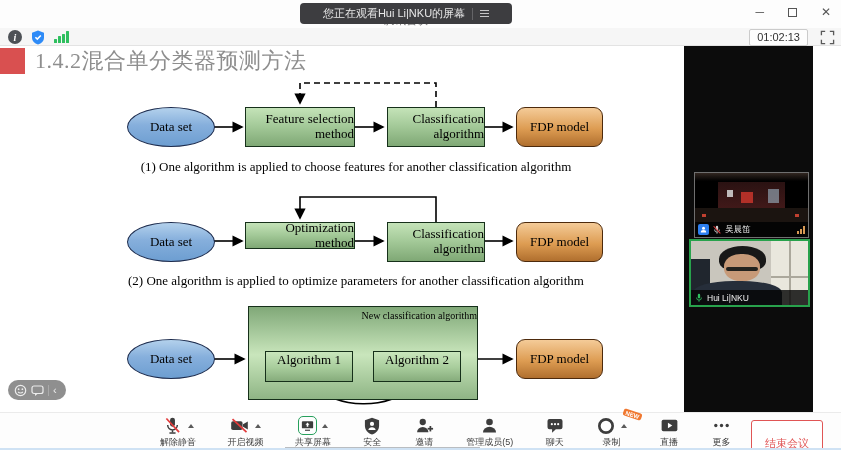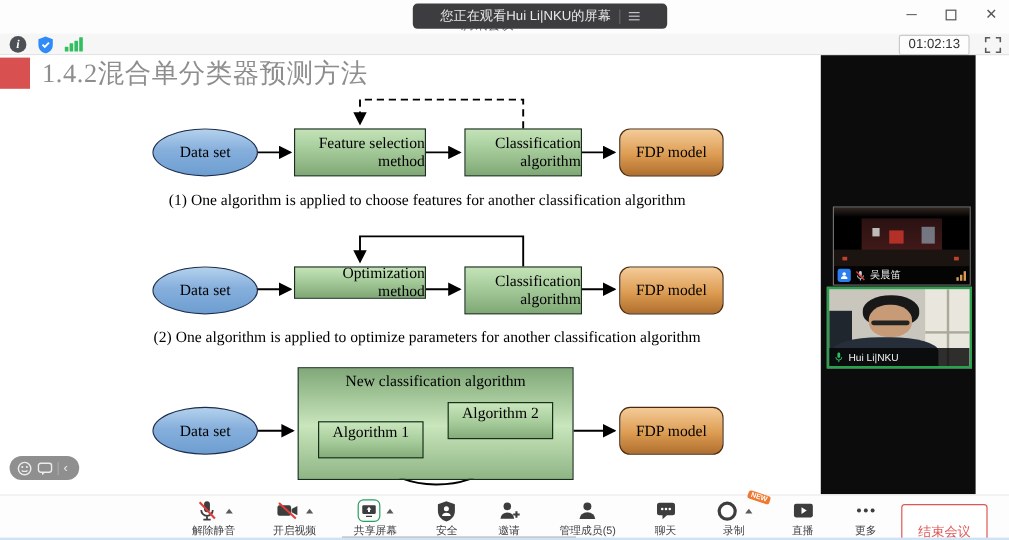--- a/index.html
+++ b/index.html
@@ -5,21 +5,21 @@
   * { margin:0; padding:0; box-sizing:border-box; }
   html,body { width:841px; height:450px; overflow:hidden; }
   body { font-family:"Liberation Sans", sans-serif; background:#fff; position:relative; }
   .app { position:absolute; inset:0; width:841px; height:450px; background:#fff; }
 
   
   .win-bar { position:absolute; left:0; top:0; width:841px; height:28px; background:#fdfdfd; }
   .win-title-frag { position:absolute; left:300px; top:13px; width:212px; text-align:center;
     font-size:11px; color:#6b6b6b; z-index:1; }
   .share-pill { position:absolute; left:300px; top:3px; width:212px; height:21px; z-index:2;
-    background:#3d3d40; border-radius:4px; display:flex; align-items:center; justify-content:center; gap:7px;margin-left:44px; }
+    background:#3d3d40; border-radius:4px; display:flex; align-items:center; justify-content:center; gap:7px; }
   .share-pill .txt { color:#e8e8e8; font-size:11px; }
   .pill-div { width:1px; height:12px; background:#646467; }
   .burger { display:flex; flex-direction:column; gap:1.6px; }
   .burger span { display:block; width:9px; height:1.3px; background:#c4c4c6; }
   .win-ctrls { position:absolute; right:10px; top:2px; display:flex; gap:24px; align-items:center; height:20px; }
   .wc { color:#555; font-size:12px; cursor:default; line-height:20px; }
   .wc-box { width:9px; height:9px; border:1.3px solid #555; display:inline-block; }
 
   
   .meet-bar { position:absolute; left:0; top:28px; width:841px; height:18px; background:#f6f6f6;
@@ -47,21 +47,21 @@
   .node { position:absolute; display:flex; align-items:center; justify-content:center;
     text-align:right; font-size:13px; color:#000; line-height:1.15; }
   .ellipse { width:88px; height:40px; border:1.4px solid #1d2c4e; border-radius:50%;
     background:linear-gradient(180deg,#b3d1ec 0%, #86afdc 45%, #6d9ed1 100%); }
   .gbox { border:1.3px solid #16301a;
     background:linear-gradient(180deg,#c4e3b8 0%, #a3c998 48%, #7fa875 100%); }
   .fdp { width:87px; height:40px; border:1.4px solid #4d2a0c; border-radius:9px;
     background:linear-gradient(180deg,#f4cb98 0%, #dd9c52 55%, #b06f2e 100%); }
   .bigbox { position:absolute; left:248px; top:260px; width:230px; height:94px; border:1.4px solid #16301a;
     background:linear-gradient(180deg,#80a878 0%, #c9e6bc 52%, #8fb585 100%); }
-  .bigbox-label { position:absolute; left:0; top:3px; width:100%; text-align:center; font-size:13px; color:#000; }
+  .bigbox-label { position:absolute; left:0; top:3px; width:100%; text-align:right; font-size:10px; color:#000; }
   .inner-box { position:absolute; width:88px; height:31px; border:1.3px solid #16301a;
     background:linear-gradient(180deg,#c9e6bc 0%, #a7cc9b 55%, #86ac7c 100%);
     display:flex; align-items:flex-start; justify-content:center; font-size:13px; }
   .caption { position:absolute; left:0; width:712px; text-align:center; font-size:13px; color:#000; }
 
   
   .handle { position:absolute; left:699px; top:176px; width:12px; height:30px; background:#4d4d4d;
     border-radius:3px 0 0 3px; color:#ddd; font-size:9px; display:flex; align-items:center;
     justify-content:center; font-family:"Liberation Sans", sans-serif; }
 
@@ -224,21 +224,21 @@
     <div class="caption" style="top:227px;">(2) One algorithm is applied to optimize parameters for another classification algorithm</div>
 
     <div class="node ellipse" style="left:127px; top:293px;">
       <span>Data set</span>
       </div>
     <div class="bigbox">
       <div class="bigbox-label">New classification algorithm</div>
       <div class="inner-box" style="left:16px; top:44px;">
         <span>Algorithm 1</span>
         </div>
-      <div class="inner-box" style="left:124px; top:28px;">
+      <div class="inner-box" style="left:124px; top:44px;">
         <span>Algorithm 2</span>
         </div>
     </div>
     <div class="node fdp" style="left:516px; top:293px;">
       <span>FDP model</span>
       </div>
 
     <div class="react-pill">
       <svg width="13" height="13" viewBox="0 0 13 13">
         <circle cx="6.5" cy="6.5" r="5.2" fill="none" stroke="#ececec" stroke-width="1.2"></circle>

